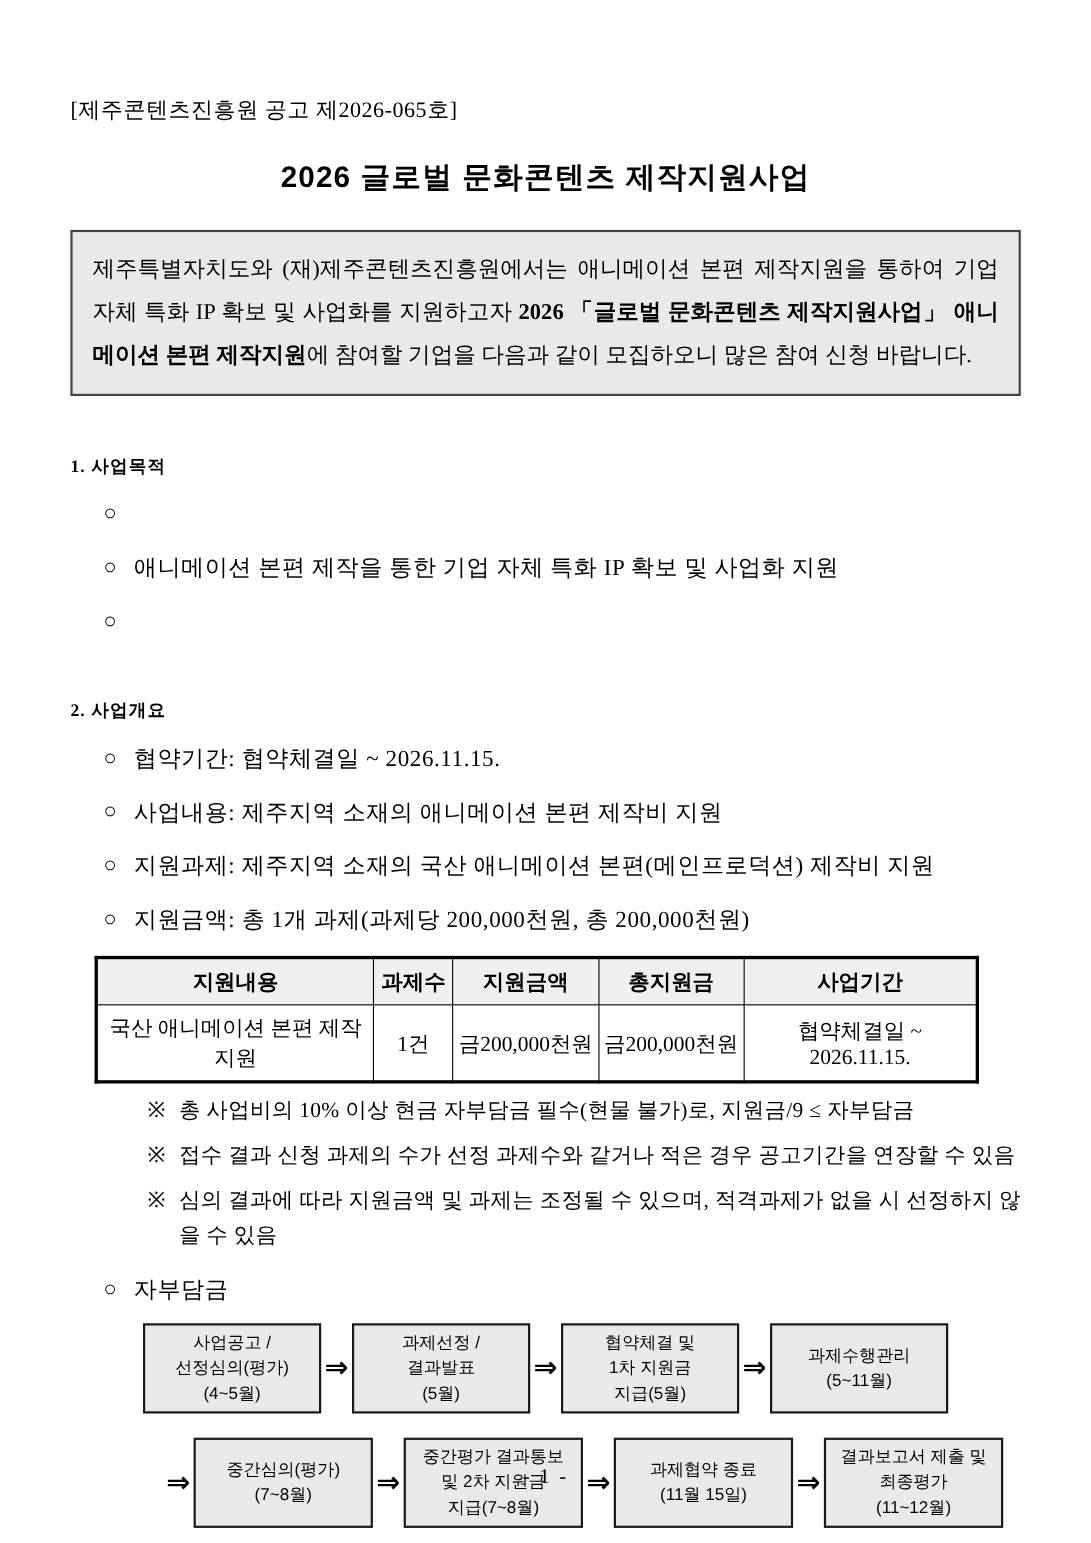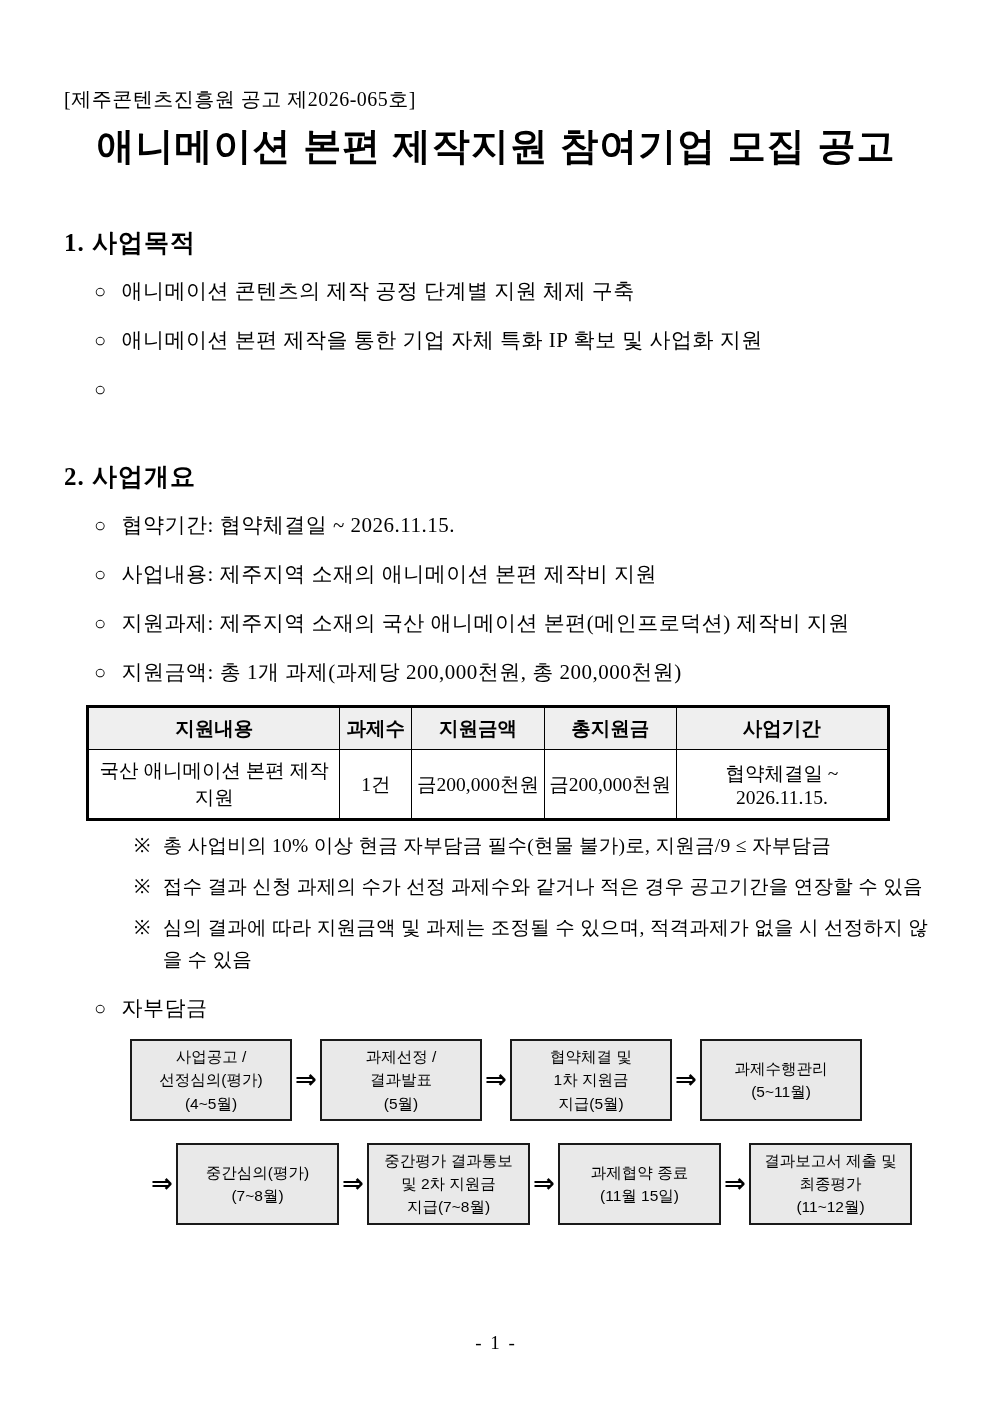--- a/index.html
+++ b/index.html
@@ -28,21 +28,21 @@
     margin-top: 30px;
     background: #e9e9e9;
     border: 2px solid #444;
     padding: 15px 18px;
     font-size: 20.5px; line-height: 39px;
     text-align: justify;
   }
   .intro-box .b { font-weight: bold; }
 
   .section { margin-top: 54px; }
-  .section-heading { font-size: 25px; font-weight: bold; letter-spacing: 1px; }
+  .section-heading { font-size: 16px; font-weight: bold; letter-spacing: 1px; }
 
   .bullet {
     display: flex; align-items: flex-start;
     margin: 15px 0 0 30px;
     font-size: 21px; line-height: 34px; letter-spacing: 0.5px;
   }
   .bullet .marker { font-size: 20px; margin-right: 15px; line-height: 34px; }
 
   .support-table {
     border-collapse: collapse;
@@ -91,28 +91,28 @@
     text-align: center; font-size: 19px; letter-spacing: 2px;
   }
 </style>
 </head>
 <body>
 
 <div class="page">
 
   <div class="notice-no">[제주콘텐츠진흥원 공고 제2026-065호]</div>
 
-  <div class="title2">애니메이션 본편 제작지원 참여기업 모집 공고</div>
-
+  <div class="title1">2026 글로벌 문화콘텐츠 제작지원사업</div>
+
+  <div class="intro-box"><span>제주특별자치도와 (재)제주콘텐츠진흥원에서는 애니메이션 본편 제작지원을 통하여 기업 자체 특화 IP 확보 및 사업화를 지원하고자 </span><span class="b">2026 「글로벌 문화콘텐츠 제작지원사업」 애니메이션 본편 제작지원</span><span>에 참여할 기업을 다음과 같이 모집하오니 많은 참여 신청 바랍니다.</span></div>
 
   <div class="section">
     <div class="section-heading">1. 사업목적</div>
     <div class="bullet">
       <span class="marker">○</span>
-      <span>애니메이션 콘텐츠의 제작 공정 단계별 지원 체제 구축</span>
     </div>
     <div class="bullet">
       <span class="marker">○</span>
       <span>애니메이션 본편 제작을 통한 기업 자체 특화 IP 확보 및 사업화 지원</span>
     </div>
     <div class="bullet">
       <span class="marker">○</span>
     </div>
   </div>
 

